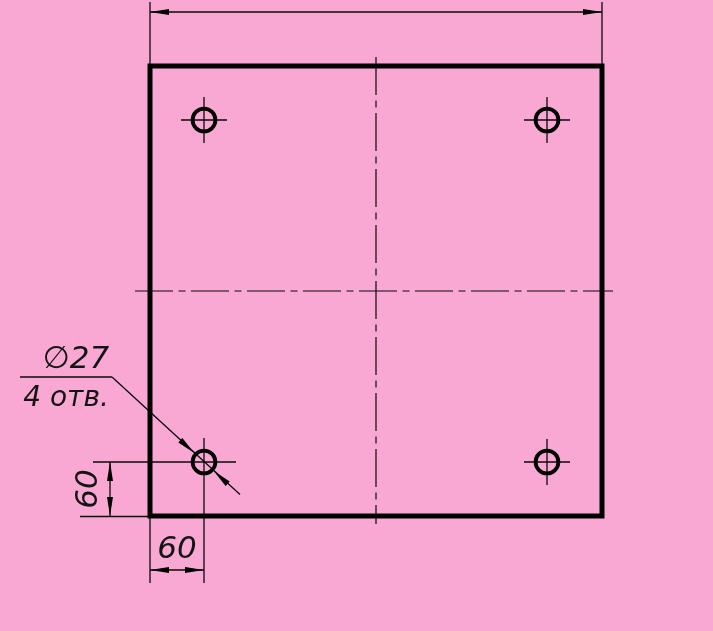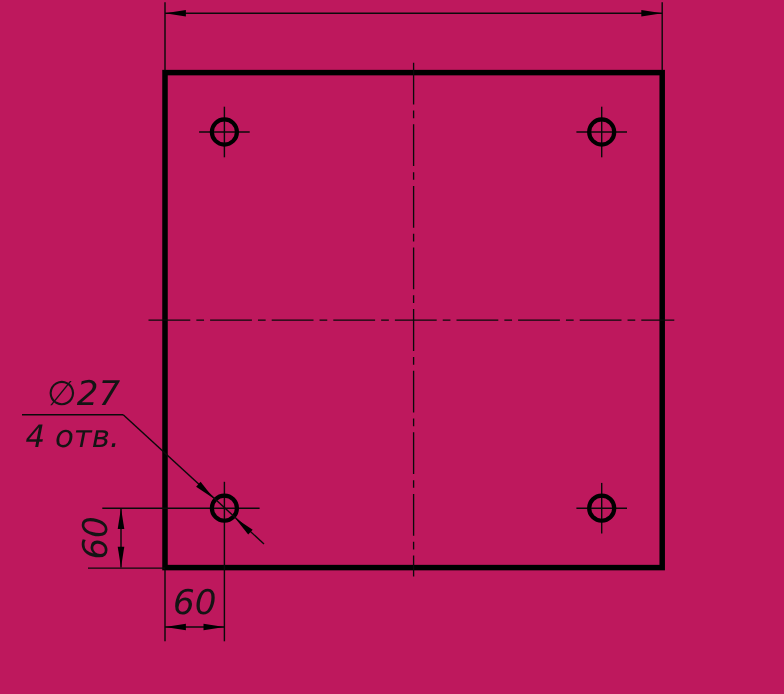--- a/index.html
+++ b/index.html
@@ -1,17 +1,17 @@
 <!DOCTYPE html>
 <html><head>
 <meta charset="utf-8">
 <style>
   html,body{margin:0;padding:0;background:#fff;}
   .sheet{
-    width:713px;height:631px;background:#be185d;position:relative;overflow:hidden;
+    width:713px;height:631px;background:#f9a8d4;position:relative;overflow:hidden;
   }
   svg{display:block;}
   .thick{stroke:#000000;stroke-width:5;fill:none;}
   .thin{stroke:#0a0a0a;stroke-width:1.3;fill:none;}
   .center{stroke:#0a0a0a;stroke-width:1.2;fill:none;stroke-dasharray:38 5.5 7 5.5;}
   .holecirc{stroke:#000000;stroke-width:3.8;fill:none;}
   .arrow{fill:#000000;stroke:none;}
   .dimtext{
     font-family:"DejaVu Sans",sans-serif;
     font-style:italic;

